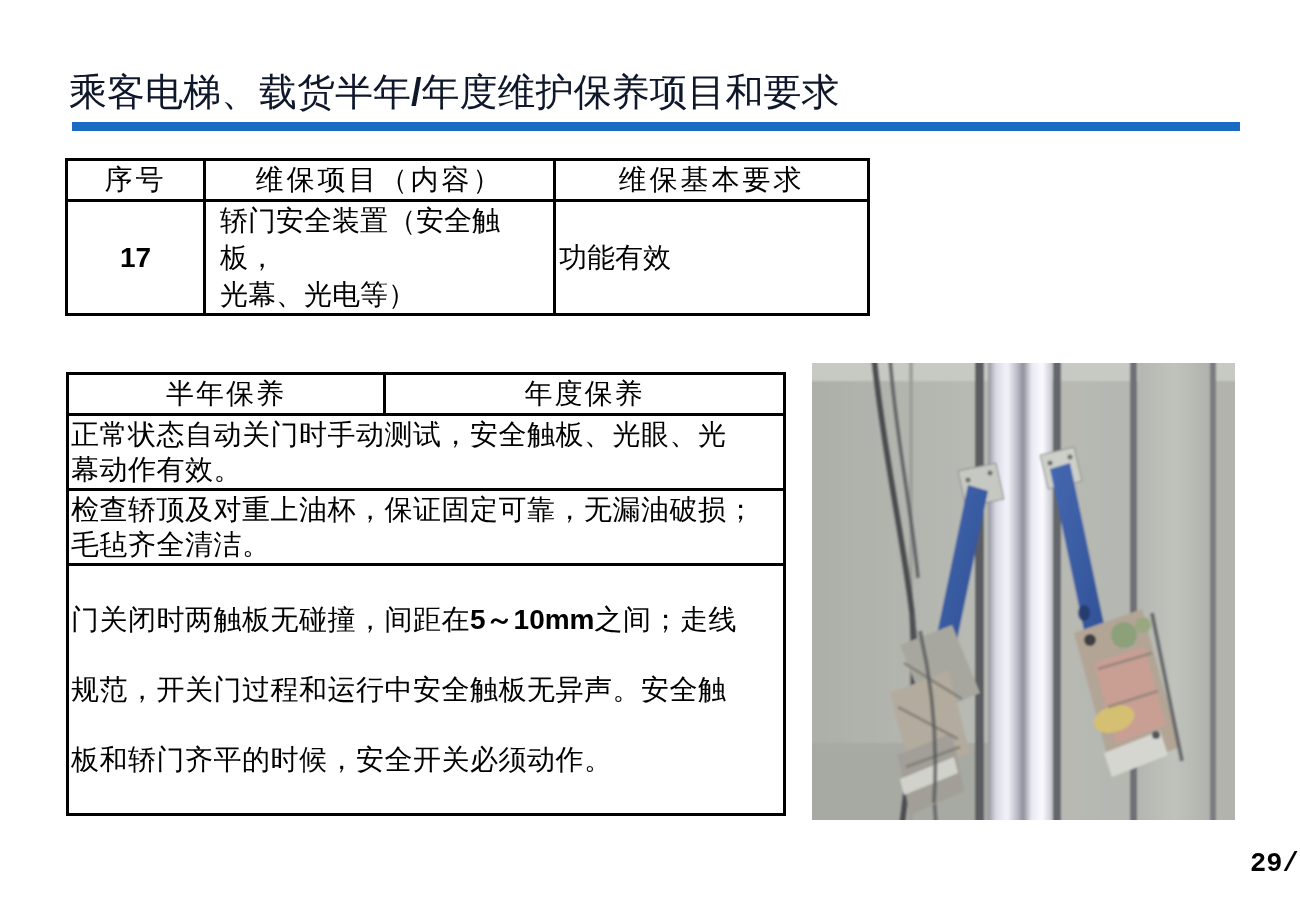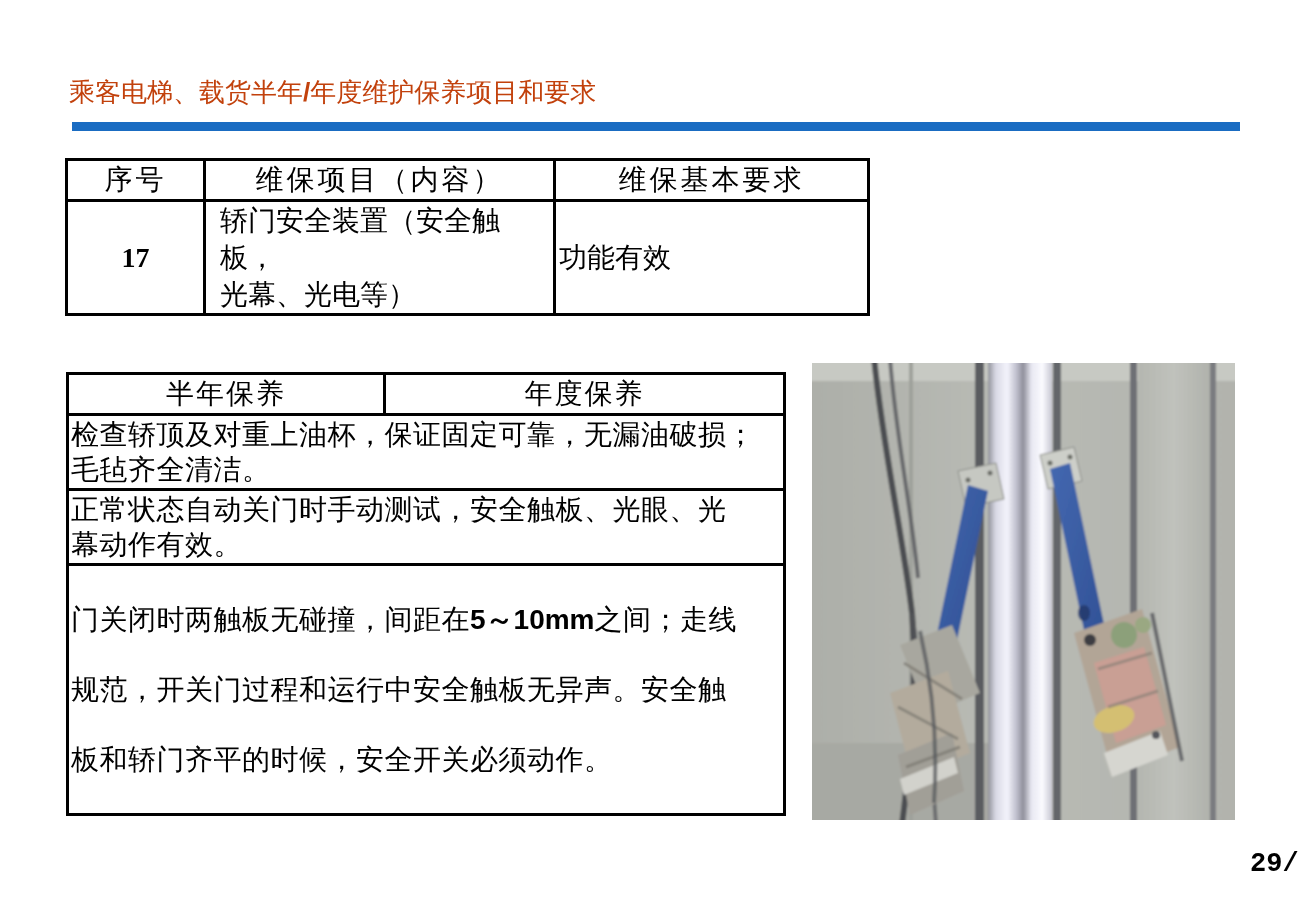--- a/index.html
+++ b/index.html
@@ -4,42 +4,42 @@
 <style>
   html,body{margin:0;padding:0;}
   body{
     width:1300px;height:900px;position:relative;background:#ffffff;
     font-family:"Liberation Serif","DejaVu Serif",serif;color:#000;
     overflow:hidden;
   }
   
   .slide-title{
     position:absolute;left:69px;top:70px;
-    font-size:26px;line-height:44px;letter-spacing:0;
-    white-space:nowrap;color:#c2410c;
+    font-size:38px;line-height:44px;letter-spacing:0;
+    white-space:nowrap;color:#0f172a;
   }
   .slide-title .slash{
     font-family:"Liberation Sans","DejaVu Sans",sans-serif;
     font-weight:bold;
   }
   .title-rule{
     position:absolute;left:72px;top:122px;width:1168px;height:9px;
   }
   
   table{border-collapse:collapse;table-layout:fixed;}
   td,th{border:3px solid #000;font-weight:normal;overflow:hidden;}
   .t1{position:absolute;left:65px;top:158px;width:802px;border-radius:26px;}
   .t1 th{
     height:34px;font-size:28px;letter-spacing:3px;text-align:center;
     vertical-align:middle;padding:0;
   }
   .t1 td{font-size:28px;vertical-align:middle;}
   .t1 .cell-index{
     height:108px;text-align:center;
-    font-family:Liberation Serif, serif;font-weight:bold;
+    font-family:Liberation Sans, sans-serif;font-weight:bold;
   }
   .t1 .cell-item{
     text-align:left;padding:0 0 0 14px;line-height:37px;white-space:pre-line;
   }
   .t1 .cell-req{text-align:left;padding:0 0 0 3px;}
   
   .t2{position:absolute;left:66px;top:372px;width:717px;}
   .t2 th{
     height:30px;font-size:28px;letter-spacing:2px;text-align:center;
     vertical-align:middle;padding:0;
@@ -100,26 +100,26 @@
   <colgroup>
       <col style="width:317px">
       <col style="width:400px">
     </colgroup>
   <tbody>
       <tr>
     <th>半年保养</th>
     <th>年度保养</th>
   </tr>
   <tr>
+    <td class="task" colspan="2">正常状态自动关门时手动测试，安全触板、光眼、光
+幕动作有效。</td>
+  </tr>
+  <tr>
     <td class="task" colspan="2">检查轿顶及对重上油杯，保证固定可靠，无漏油破损；
 毛毡齐全清洁。</td>
-  </tr>
-  <tr>
-    <td class="task" colspan="2">正常状态自动关门时手动测试，安全触板、光眼、光
-幕动作有效。</td>
   </tr>
   <tr>
     <td class="task" colspan="2">
       <div class="ln"><span>门关闭时两触板无碰撞，间距在</span><span class="num-bold">5～10mm</span><span>之间；走线</span></div>
       <div class="ln">规范，开关门过程和运行中安全触板无异声。安全触</div>
       <div class="ln">板和轿门齐平的时候，安全开关必须动作。</div>
     </td>
   </tr>
 </tbody>
   </table>

